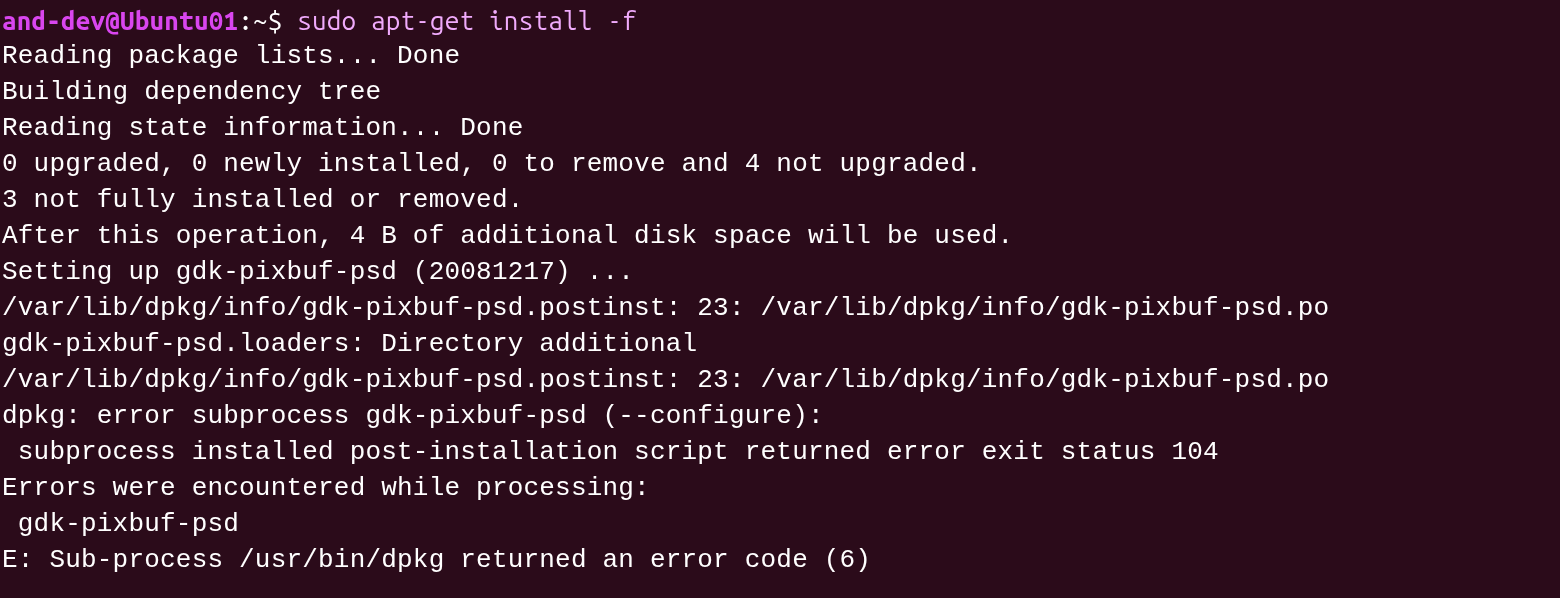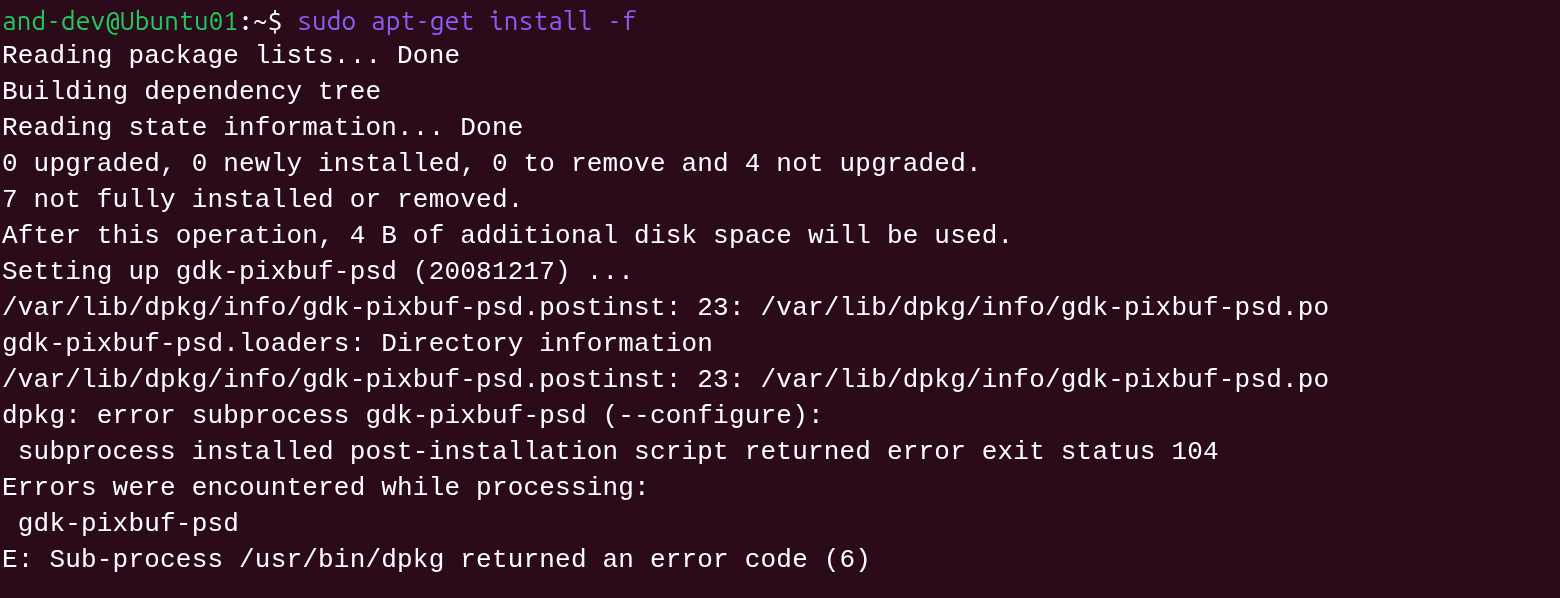--- a/index.html
+++ b/index.html
@@ -12,39 +12,39 @@
   }
   .terminal {
     font-family: "Ubuntu Mono", "DejaVu Sans Mono", "Liberation Mono", monospace;
     font-size: 26px;
     line-height: 33px;
     color: #ffffff;
     white-space: pre;
     padding: 4px 0 0 2px;
     letter-spacing: 0.2px;
   }
-  .prompt-user { color: #22c55e; }
+  .prompt-user { color: #d946ef; font-weight: bold; }
   .prompt-sep  { color: #ffffff; }
   .prompt-path { color: #ffffff; }
   .prompt-dollar { color: #ffffff; }
-  .cmd { color: #8b5cf6; }
+  .cmd { color: #f0abfc; }
   .out { color: #ffffff; font-family: Liberation Mono, monospace; }
 </style>
 </head>
 <body>
 
 <div class="terminal"><span class="prompt-user">and-dev@Ubuntu01</span><span class="prompt-sep">:</span><span class="prompt-path">~</span><span class="prompt-dollar">$</span> <span class="cmd">sudo apt-get install -f</span>
 <span class="out">Reading package lists... Done</span>
 <span class="out">Building dependency tree</span>
 <span class="out">Reading state information... Done</span>
 <span class="out">0 upgraded, 0 newly installed, 0 to remove and 4 not upgraded.</span>
-<span class="out">7 not fully installed or removed.</span>
+<span class="out">3 not fully installed or removed.</span>
 <span class="out">After this operation, 4 B of additional disk space will be used.</span>
 <span class="out">Setting up gdk-pixbuf-psd (20081217) ...</span>
 <span class="out">/var/lib/dpkg/info/gdk-pixbuf-psd.postinst: 23: /var/lib/dpkg/info/gdk-pixbuf-psd.po</span>
-<span class="out">gdk-pixbuf-psd.loaders: Directory information</span>
+<span class="out">gdk-pixbuf-psd.loaders: Directory additional</span>
 <span class="out">/var/lib/dpkg/info/gdk-pixbuf-psd.postinst: 23: /var/lib/dpkg/info/gdk-pixbuf-psd.po</span>
 <span class="out">dpkg: error subprocess gdk-pixbuf-psd (--configure):</span>
 <span class="out"> subprocess installed post-installation script returned error exit status 104</span>
 <span class="out">Errors were encountered while processing:</span>
 <span class="out"> gdk-pixbuf-psd</span>
 <span class="out">E: Sub-process /usr/bin/dpkg returned an error code (6)</span>
 </div>
 
 </body></html>

